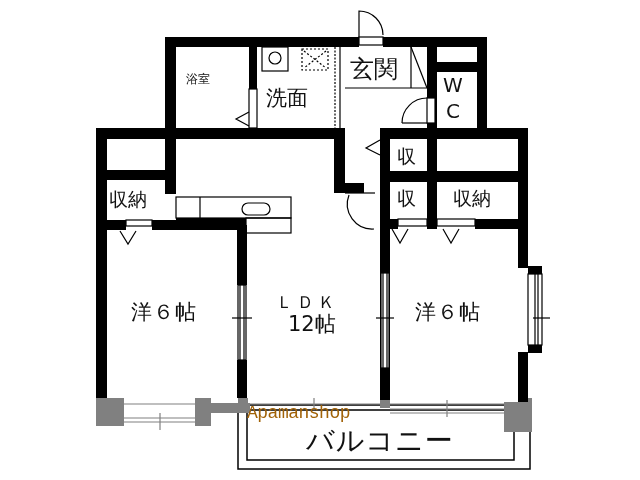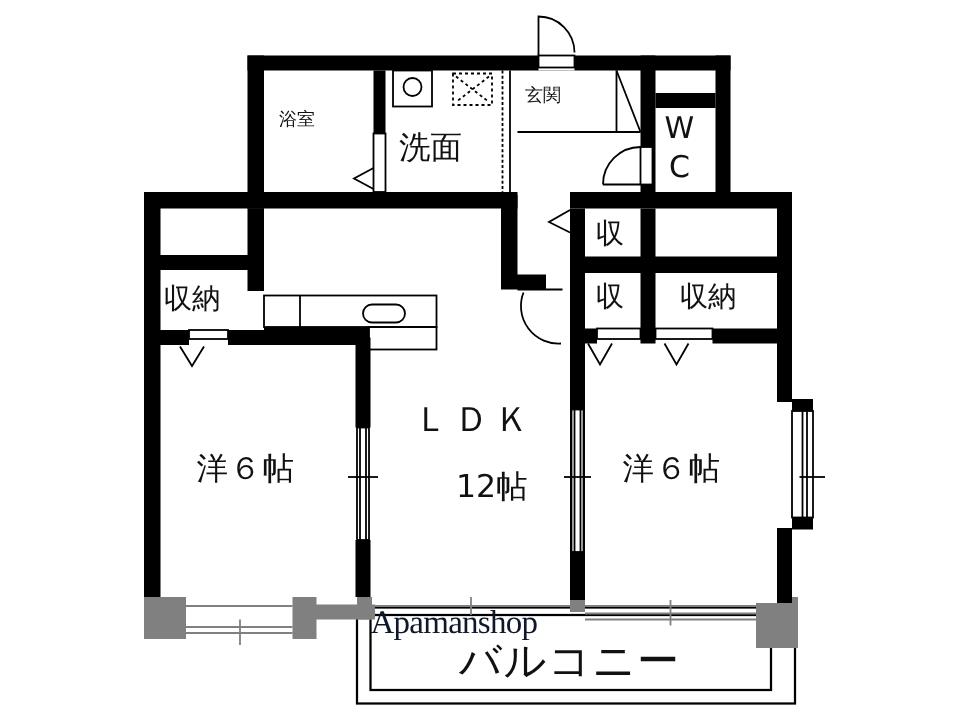--- a/index.html
+++ b/index.html
@@ -1,22 +1,22 @@
 <!DOCTYPE html>
 <html><head>
 <meta charset="utf-8">
 <style>
   html, body { margin:0; padding:0; background:#ffffff; }
   body { width:640px; height:480px; position:relative; overflow:hidden;
          font-family:"DejaVu Sans", sans-serif; }
   #plan { position:absolute; left:0; top:0; width:640px; height:480px; }
   .lbl { position:absolute; color:#111; white-space:nowrap; line-height:1;
          font-family:"DejaVu Sans", sans-serif; }
-  .wm { position:absolute; color:#0f172a; font-family:Liberation Serif, serif;
-        font-size:22px; line-height:1; white-space:nowrap; letter-spacing:-0.5px; }
+  .wm { position:absolute; color:#a16207; font-family:Liberation Mono, monospace;
+        font-size:18px; line-height:1; white-space:nowrap; letter-spacing:-0.5px; }
 </style>
 </head>
 <body>
 
 <svg id="plan" viewBox="0 0 640 480" xmlns="http://www.w3.org/2000/svg">
 
   <g fill="none" stroke="#000" stroke-width="1.5">
     <rect x="238" y="405" width="292" height="64"></rect>
     <rect x="247" y="410" width="267" height="50"></rect>
   </g>
@@ -159,26 +159,26 @@
 
     <rect x="528" y="274" width="14" height="71"></rect>
     <line x1="535" y1="274" x2="535" y2="345"></line>
     <line x1="538" y1="274" x2="538" y2="345"></line>
     <line x1="533" y1="318" x2="550" y2="318"></line>
   </g>
 </svg>
 
 <div class="lbl" style="left:186px;top:73px;font-size:12px;">浴室</div>
 <div class="lbl" style="left:266px;top:88px;font-size:21px;">洗面</div>
-<div class="lbl" style="left:350px;top:57px;font-size:12px;">玄関</div>
+<div class="lbl" style="left:350px;top:57px;font-size:24px;">玄関</div>
 <div class="lbl" style="left:443px;top:75px;font-size:20px;">W</div>
 <div class="lbl" style="left:446px;top:101px;font-size:20px;">C</div>
 <div class="lbl" style="left:109px;top:190px;font-size:19px;">収納</div>
 <div class="lbl" style="left:397px;top:147px;font-size:19px;">収</div>
 <div class="lbl" style="left:397px;top:189px;font-size:19px;">収</div>
 <div class="lbl" style="left:453px;top:189px;font-size:19px;">収納</div>
 <div class="lbl" style="left:131px;top:302px;font-size:21px;letter-spacing:1px;">洋６帖</div>
-<div class="lbl" style="left:276px;top:270px;font-size:23px;letter-spacing:4px;font-family:Liberation Mono, monospace;">ＬＤＫ</div>
-<div class="lbl" style="left:304px;top:314px;font-size:21px;">12帖</div>
+<div class="lbl" style="left:276px;top:294px;font-size:17px;letter-spacing:4px;">ＬＤＫ</div>
+<div class="lbl" style="left:288px;top:314px;font-size:21px;">12帖</div>
 <div class="lbl" style="left:415px;top:302px;font-size:21px;letter-spacing:1px;">洋６帖</div>
 <div class="lbl" style="left:306px;top:427px;font-size:28px;letter-spacing:1px;">バルコニー</div>
 
 <div class="wm" style="left:247px;top:404px;">Apamanshop</div>
 
 </body></html>

